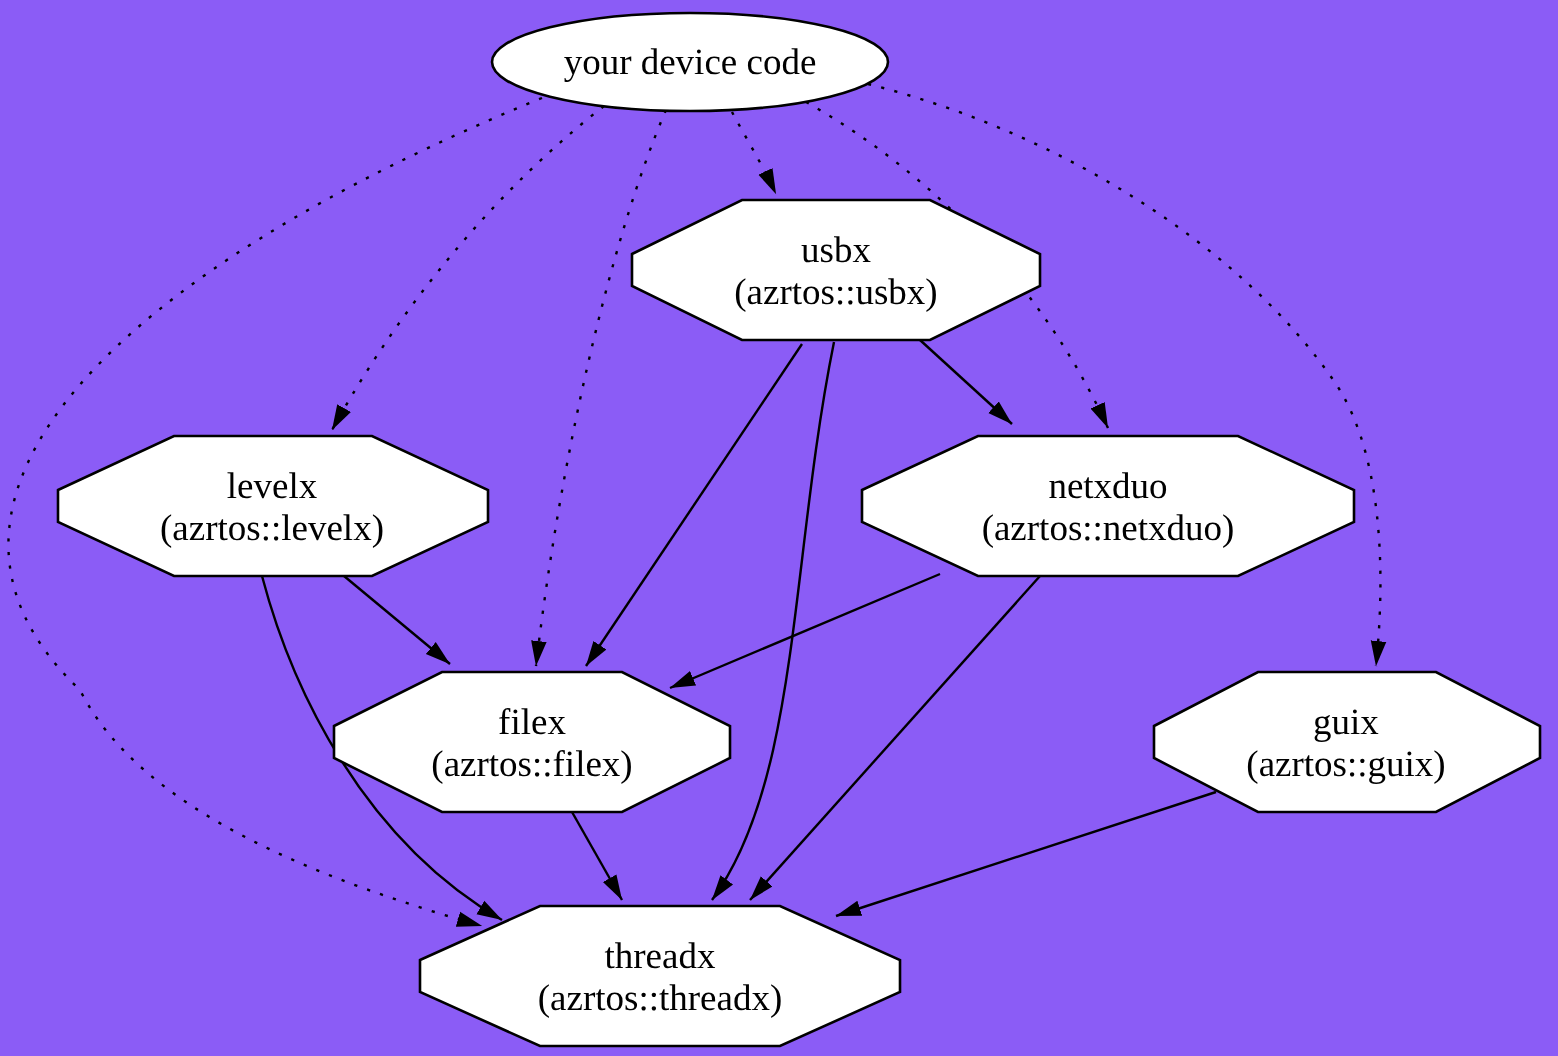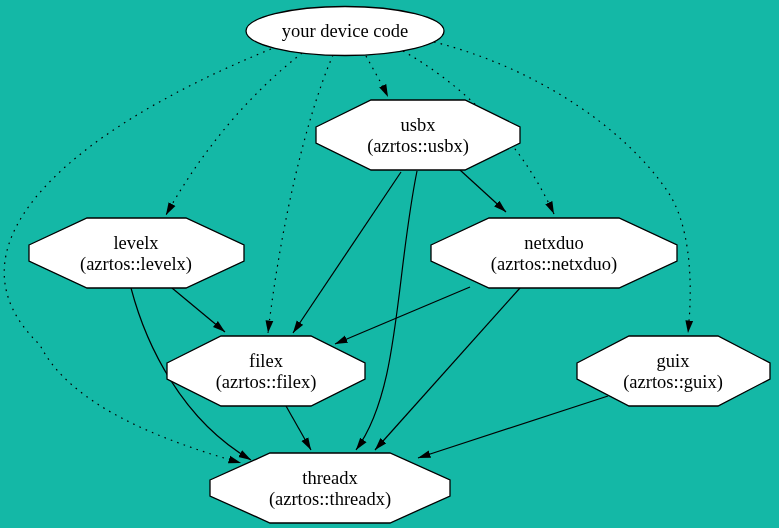--- a/index.html
+++ b/index.html
@@ -3,21 +3,21 @@
 <meta charset="utf-8">
 <style>
   html, body {
     margin: 0;
     padding: 0;
     background: #ffffff;
   }
   .canvas-wrap {
     width: 779px;
     height: 528px;
-    background: #14b8a6;
+    background: #8b5cf6;
     overflow: hidden;
   }
   svg { display: block; }
   .node-shape {
     fill: #ffffff;
     stroke: #000000;
     stroke-width: 1.3;
   }
   .node-label {
     font-family: "Liberation Serif", "DejaVu Serif", serif;

